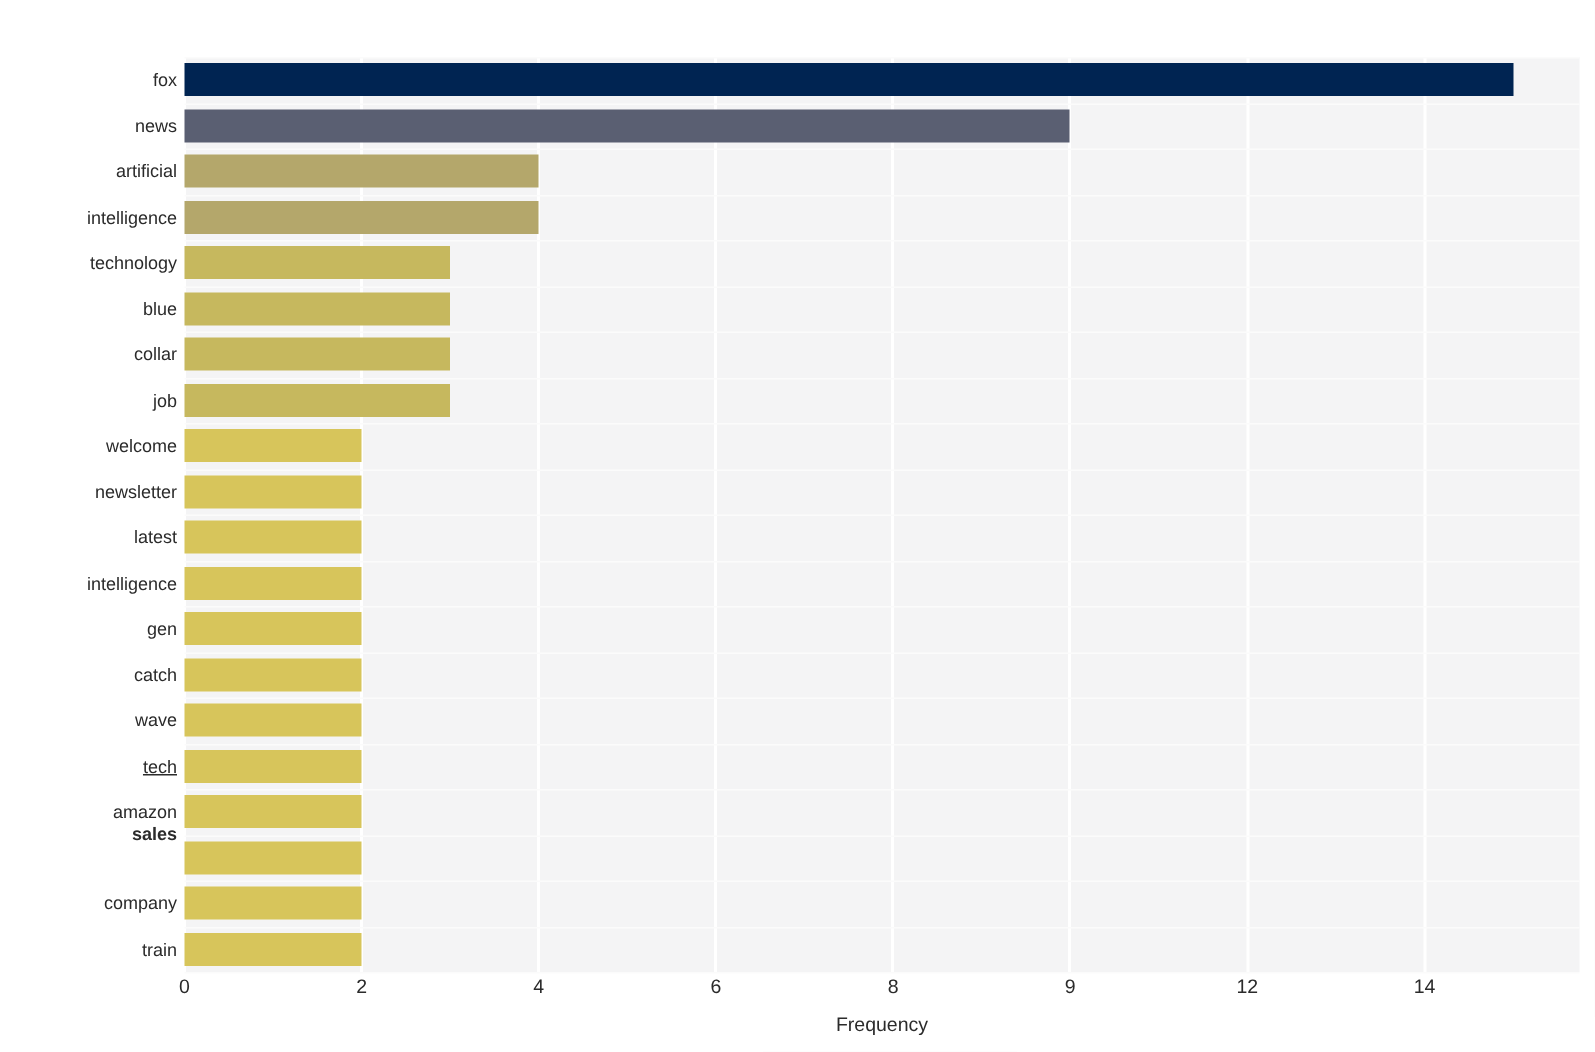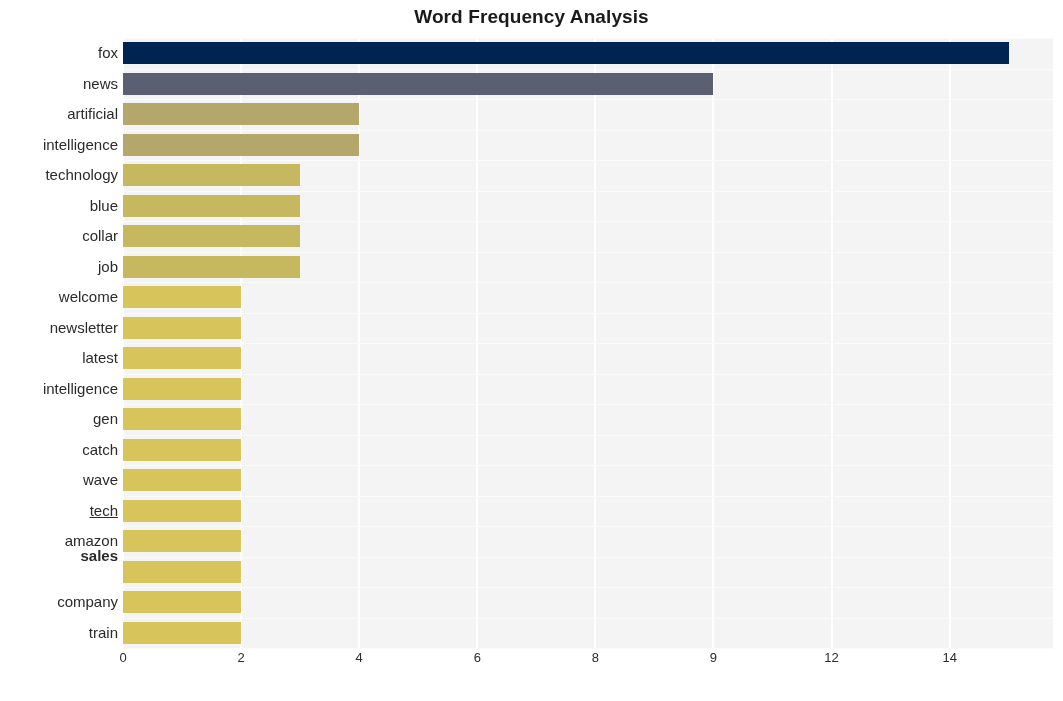--- a/index.html
+++ b/index.html
@@ -69,21 +69,21 @@
     left: 0;
     top: 38px;
     width: 118px;
     height: 610px;
   }
   .ylabel {
     position: absolute;
     right: 0;
     width: 118px;
     text-align: right;
-    font-size: 15px;
+    font-size: 12px;
     color: #2b2b2b;
     line-height: 22px;
     height: 22px;
     white-space: nowrap;
   }
   #xticks {
     position: absolute;
     left: 0;
     top: 650px;
     width: 1063px;
@@ -106,21 +106,20 @@
     text-align: center;
     font-size: 13px;
     color: #2b2b2b;
   }
 </style>
 </head>
 <body>
 
 <div id="figure" style="background: rgb(255, 255, 255);">
 
-  <div id="chart-title">Word Frequency Analysis</div>
 
   <div id="plot-area" style="background: rgb(244, 244, 245);">
     <div id="grid-layer">
         <div class="vgrid" style="left: -1px; background: rgb(255, 255, 255);"></div>
         <div class="vgrid" style="left: 117.095px; background: rgb(255, 255, 255);"></div>
         <div class="vgrid" style="left: 235.19px; background: rgb(255, 255, 255);"></div>
         <div class="vgrid" style="left: 353.286px; background: rgb(255, 255, 255);"></div>
         <div class="vgrid" style="left: 471.381px; background: rgb(255, 255, 255);"></div>
         <div class="vgrid" style="left: 589.476px; background: rgb(255, 255, 255);"></div>
         <div class="vgrid" style="left: 707.571px; background: rgb(255, 255, 255);"></div>
@@ -198,14 +197,15 @@
       <div class="xtick" style="left: 123px;">0</div>
       <div class="xtick" style="left: 241.095px;">2</div>
       <div class="xtick" style="left: 359.19px;">4</div>
       <div class="xtick" style="left: 477.286px;">6</div>
       <div class="xtick" style="left: 595.381px;">8</div>
       <div class="xtick" style="left: 713.476px;">9</div>
       <div class="xtick" style="left: 831.571px;">12</div>
       <div class="xtick" style="left: 949.667px;">14</div>
     </div>
 
+  <div id="xaxis-label">Frequency</div>
 
 </div>
 
 </body></html>

